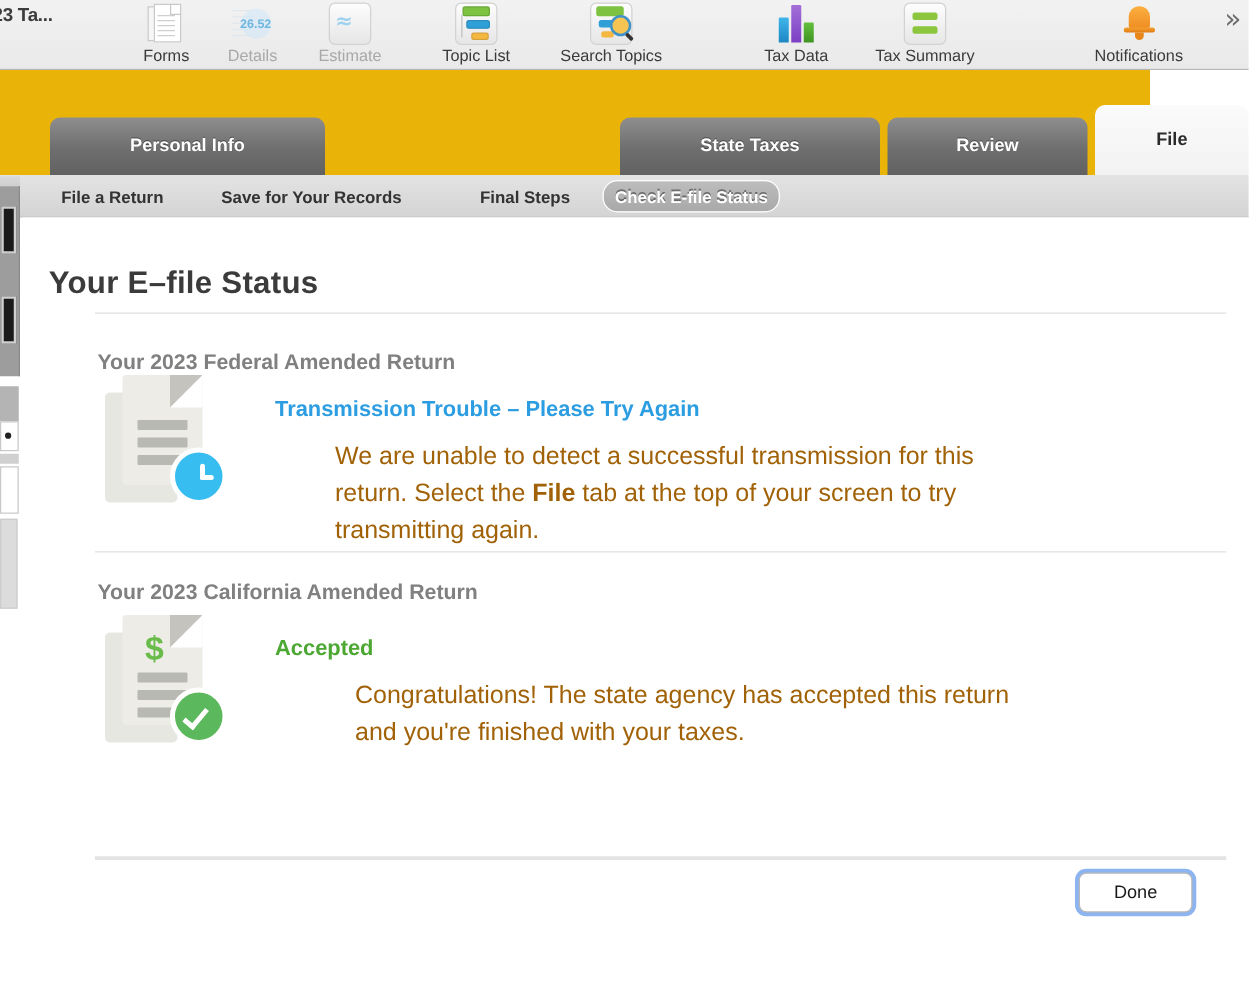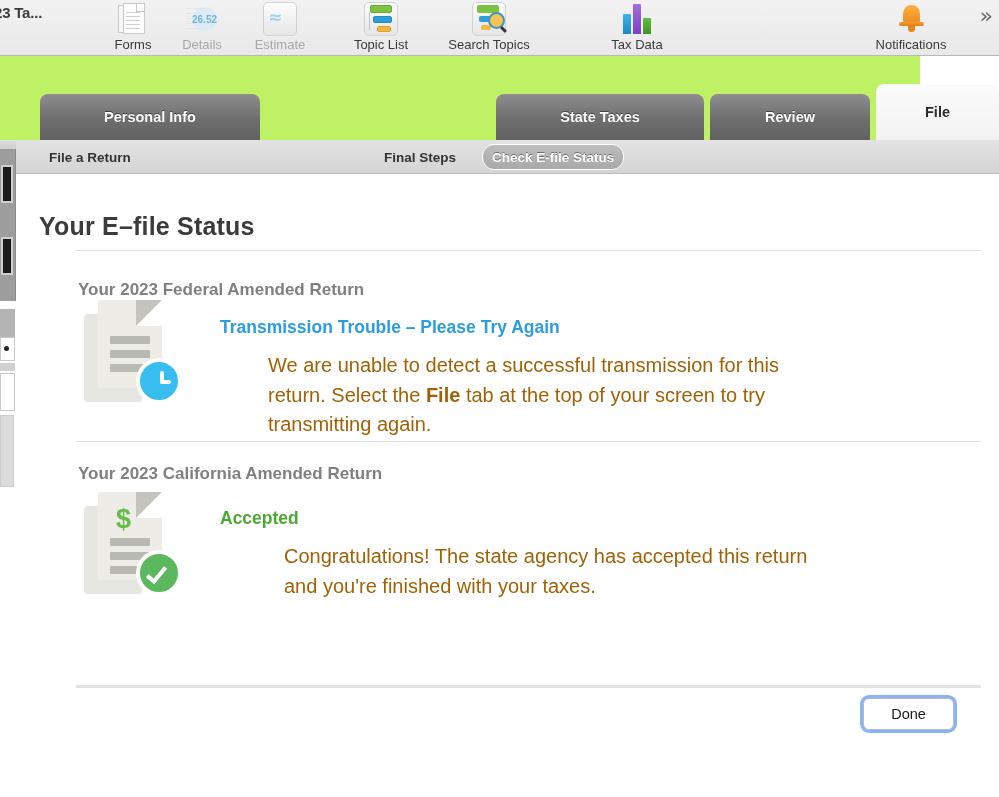--- a/index.html
+++ b/index.html
@@ -109,21 +109,21 @@
           background:#e8861a; border-radius:0 0 4px 4px;}
 
   .chev-more {
     position:absolute; right:6px; top:5px; font-size:22px; color:#6b6b6b;
     font-family:"DejaVu Sans", sans-serif; line-height:1;
   }
 
   
   .blueband {
     position:absolute; top:56px; left:0; width:920px; height:84px;
-    background:#bef264;
+    background:#eab308;
   }
   .tab {
     position:absolute; top:38px; height:46px;
     background: linear-gradient(to bottom,#8e8e8e 0%, #6e6e6e 55%, #616161 100%);
     border-radius:8px 8px 0 0;
     color:#fff; font-size:14.5px; font-weight:bold;
     display:flex; align-items:center; justify-content:center;
     text-shadow: 0 -1px 0 rgba(0,0,0,.45);
     cursor:default;
   }
@@ -321,20 +321,28 @@
 
     <div class="tb-item" style="left:582px;">
       <div class="tb-ico ico-chart">
         <div class="cb c1"></div>
           <div class="cb c2"></div>
           <div class="cb c3"></div>
       </div>
       <div class="tb-label">Tax Data</div>
     </div>
 
+    <div class="tb-item" style="left:685px;">
+      <div class="tb-ico ico-sum">
+        <div class="plate"></div>
+        <div class="l l1"></div>
+          <div class="l l2"></div>
+      </div>
+      <div class="tb-label">Tax Summary</div>
+    </div>
 
     <div class="tb-item" style="left:856px;">
       <div class="tb-ico">
         <div class="bell"></div>
           <div class="bell-clap"></div>
       </div>
       <div class="tb-label">Notifications</div>
     </div>
 
     <div class="chev-more">»</div>
@@ -351,20 +359,23 @@
       <span>Review</span>
     </div>
     <div class="tab active" style="left:876px; width:123px;">
       <span>File</span>
     </div>
   </div>
 
   <div class="subnav">
     <div class="subnav-item" style="left:40px;">
       <span>File a Return</span>
+    </div>
+    <div class="subnav-item" style="left:168px;">
+      <span>Save for Your Records</span>
     </div>
     <div class="subnav-item" style="left:375px;">
       <span>Final Steps</span>
     </div>
     <div class="subnav-item sel" style="left:482px; top:4px; height:26px;">
       <span>Check E-file Status</span>
     </div>
   </div>
 
   <div class="bgstrip">

